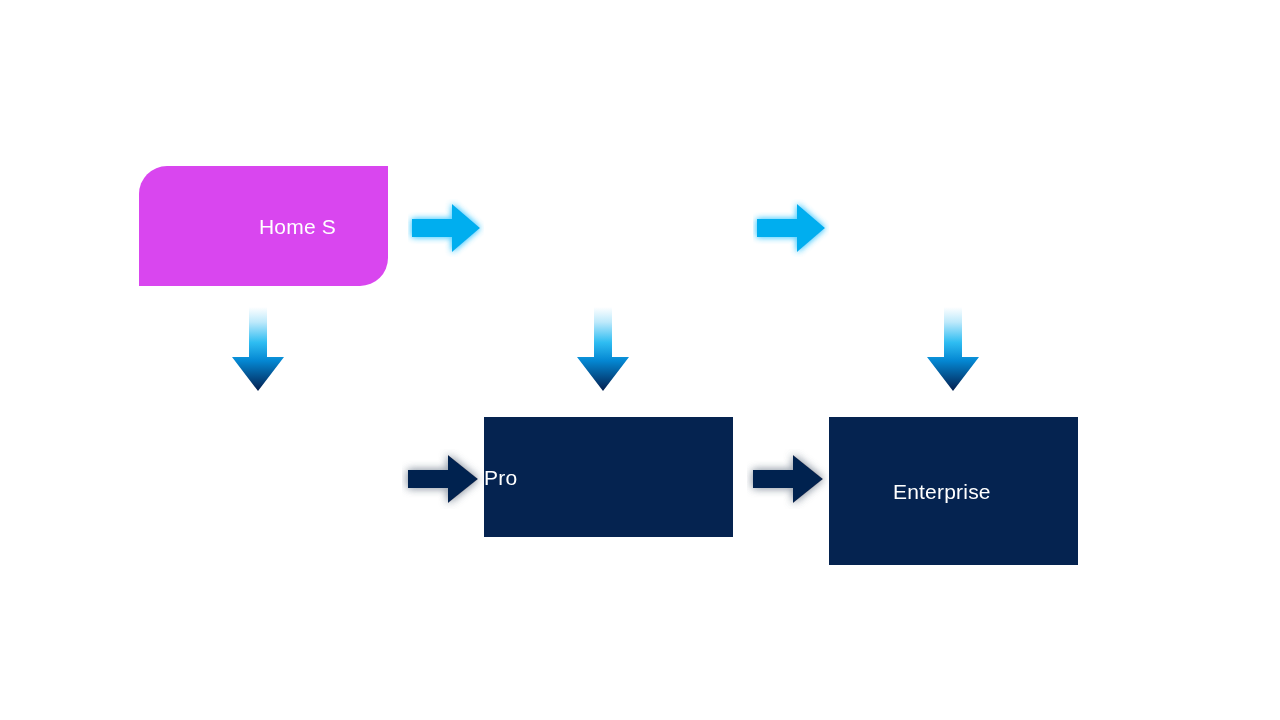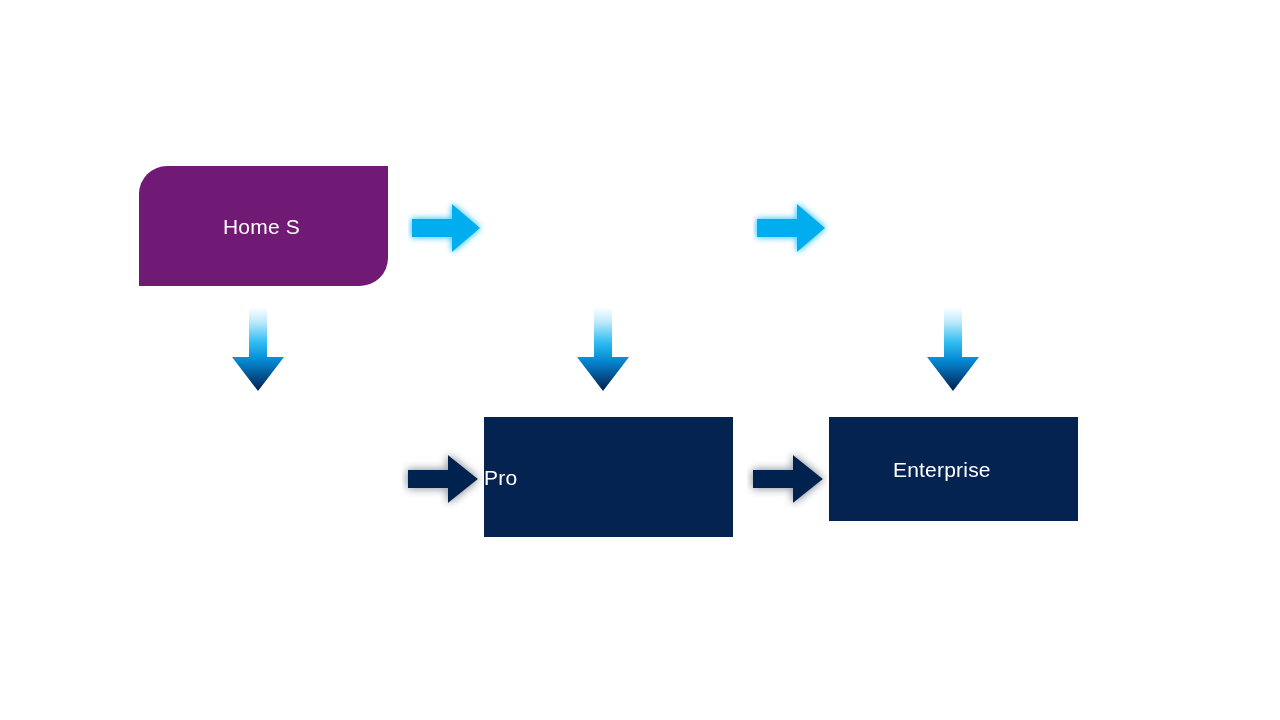--- a/index.html
+++ b/index.html
@@ -35,23 +35,24 @@
     color: #ffffff;
     font-size: 21px;
     font-weight: 400;
     letter-spacing: 0.2px;
     white-space: nowrap;
     line-height: 1;
   }
 
   
   .node-top {
-    background: #701a75;
+    background: #d946ef;
     border-radius: 28px 0 28px 0;
     justify-content: flex-start;
+    padding-left: 36px;
   }
   .node-top .node-label {
     padding-left: 84px;
   }
   .node-top.node-wide-label .node-label {
     padding-left: 64px;
   }
 
   
   .node-bottom {
@@ -173,21 +174,21 @@
       </defs>
       <path d="M22,2 L40,2 L40,52 L57,52 L31,86 L5,52 L22,52 Z" fill="url(#vgrad3)"></path>
     </svg>
   </div>
 
 
   <div class="node node-bottom node-center-label" style="left:484px; top:417px; width:249px; height:120px;">
     <span class="node-label">Pro</span>
   </div>
 
-  <div class="node node-bottom node-wide-label" style="left:829px; top:417px; width:249px; height:104px;">
+  <div class="node node-bottom node-wide-label" style="left:829px; top:417px; width:249px; height:148px;">
     <span class="node-label">Enterprise</span>
   </div>
 
   <div class="h-arrow" style="left:402px; top:449px;">
     <svg width="82" height="60" viewBox="0 0 82 60" xmlns="http://www.w3.org/2000/svg">
       <defs>
         <filter id="glowDark1" x="-45%" y="-45%" width="190%" height="190%">
           <feGaussianBlur stdDeviation="4" result="b"></feGaussianBlur>
           <feFlood flood-color="#9AA3AE" flood-opacity="0.85" result="c"></feFlood>
           <feComposite in="c" in2="b" operator="in" result="g"></feComposite>

